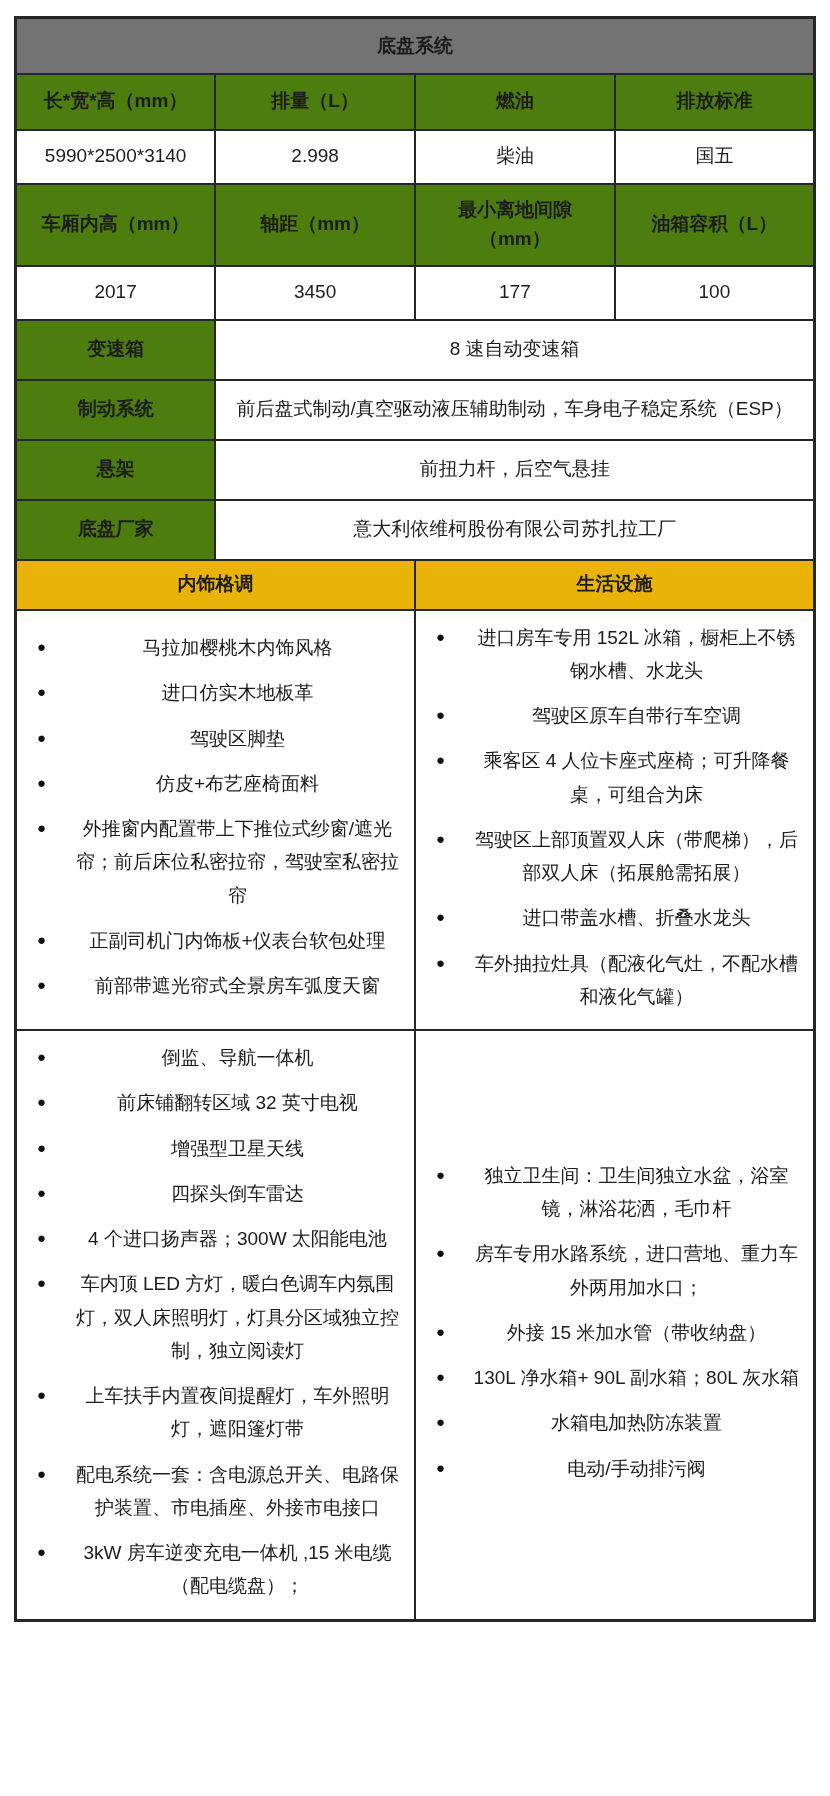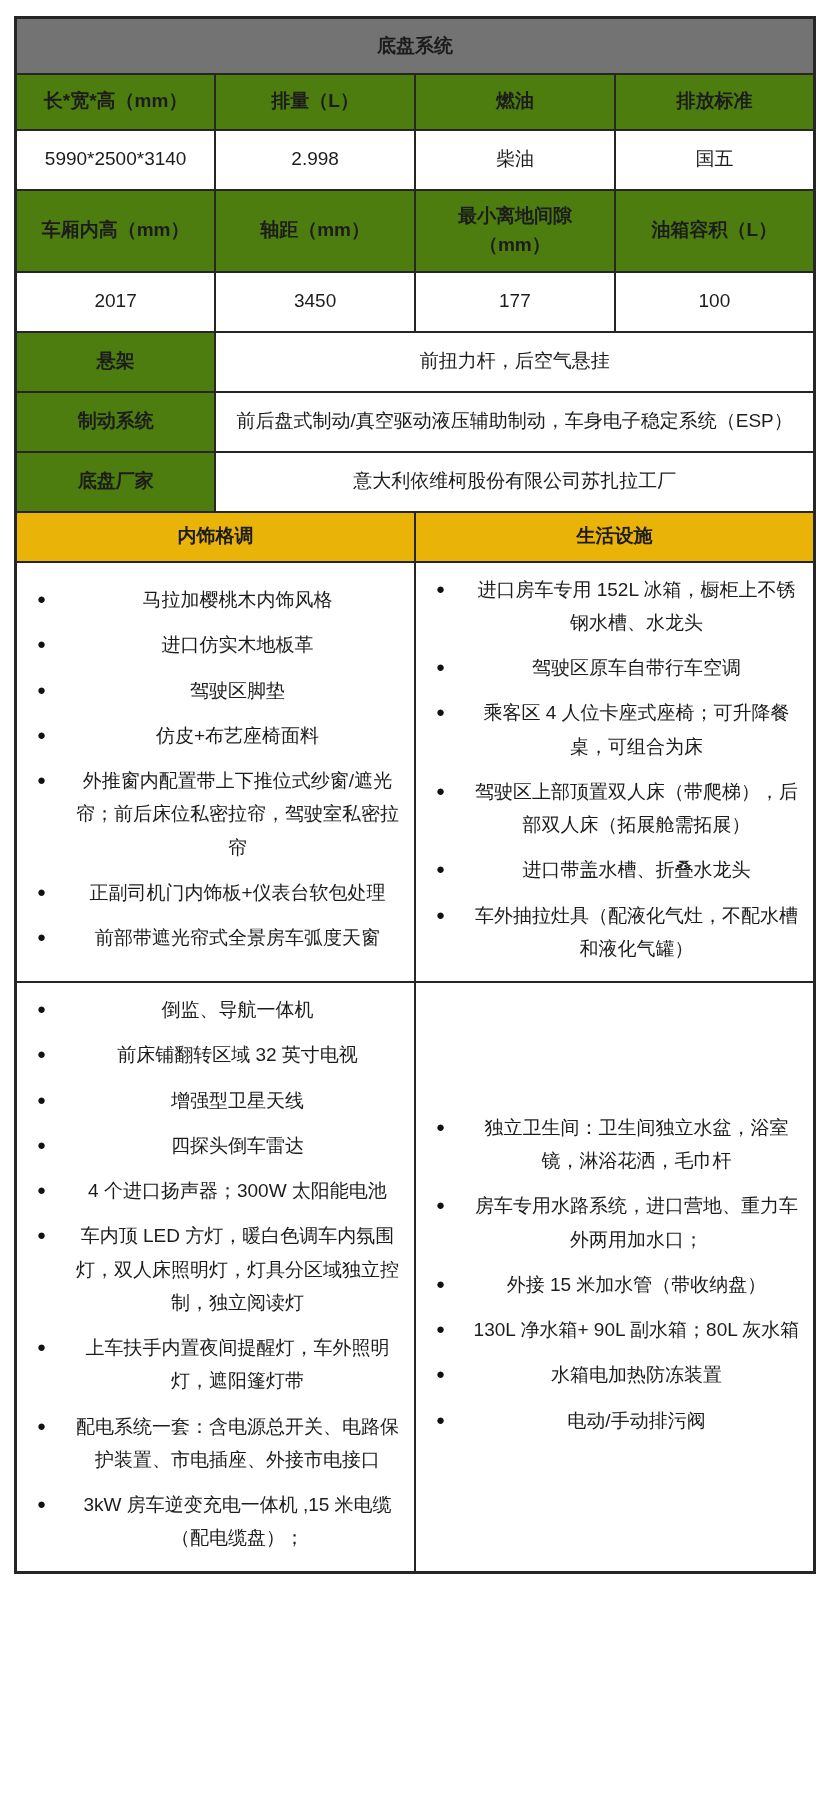--- a/index.html
+++ b/index.html
@@ -38,21 +38,21 @@
     font-size: 20px;
     height: 56px;
   }
   td.th {
     background: #4d7c0f;
     font-weight: bold;
     white-space: pre-line;
   }
   tr.hdr-row td { height: 56px; }
   tr.hdr-row-tall td { height: 82px; }
-  tr.val-row td { height: 60px; }
+  tr.val-row td { height: 54px; }
   tr.label-row td { height: 60px; }
   tr.label-row-tall td { height: 104px; }
   td.value-wide {
     line-height: 2.15;
     padding: 8px 16px;
   }
   td.section-th {
     background: #eab308;
     font-weight: bold;
     height: 50px;
@@ -122,26 +122,30 @@
       </tr>
 
       <tr class="val-row">
         <td>2017</td>
         <td>3450</td>
         <td>177</td>
         <td>100</td>
       </tr>
 
       <tr class="label-row">
+        <td class="th">变速箱</td>
+        <td colspan="3" class="value-wide">8 速自动变速箱</td>
+      </tr>
+      <tr class="label-row">
+        <td class="th">制动系统</td>
+        <td colspan="3" class="value-wide">前后盘式制动/真空驱动液压辅助制动，车身电子稳定系统（ESP）</td>
+      </tr>
+      <tr class="label-row">
         <td class="th">悬架</td>
         <td colspan="3" class="value-wide">前扭力杆，后空气悬挂</td>
-      </tr>
-      <tr class="label-row">
-        <td class="th">制动系统</td>
-        <td colspan="3" class="value-wide">前后盘式制动/真空驱动液压辅助制动，车身电子稳定系统（ESP）</td>
       </tr>
       <tr class="label-row">
         <td class="th">底盘厂家</td>
         <td colspan="3" class="value-wide">意大利依维柯股份有限公司苏扎拉工厂</td>
       </tr>
 
       <tr>
         <td colspan="2" class="section-th">内饰格调</td>
         <td colspan="2" class="section-th">生活设施</td>
       </tr>

